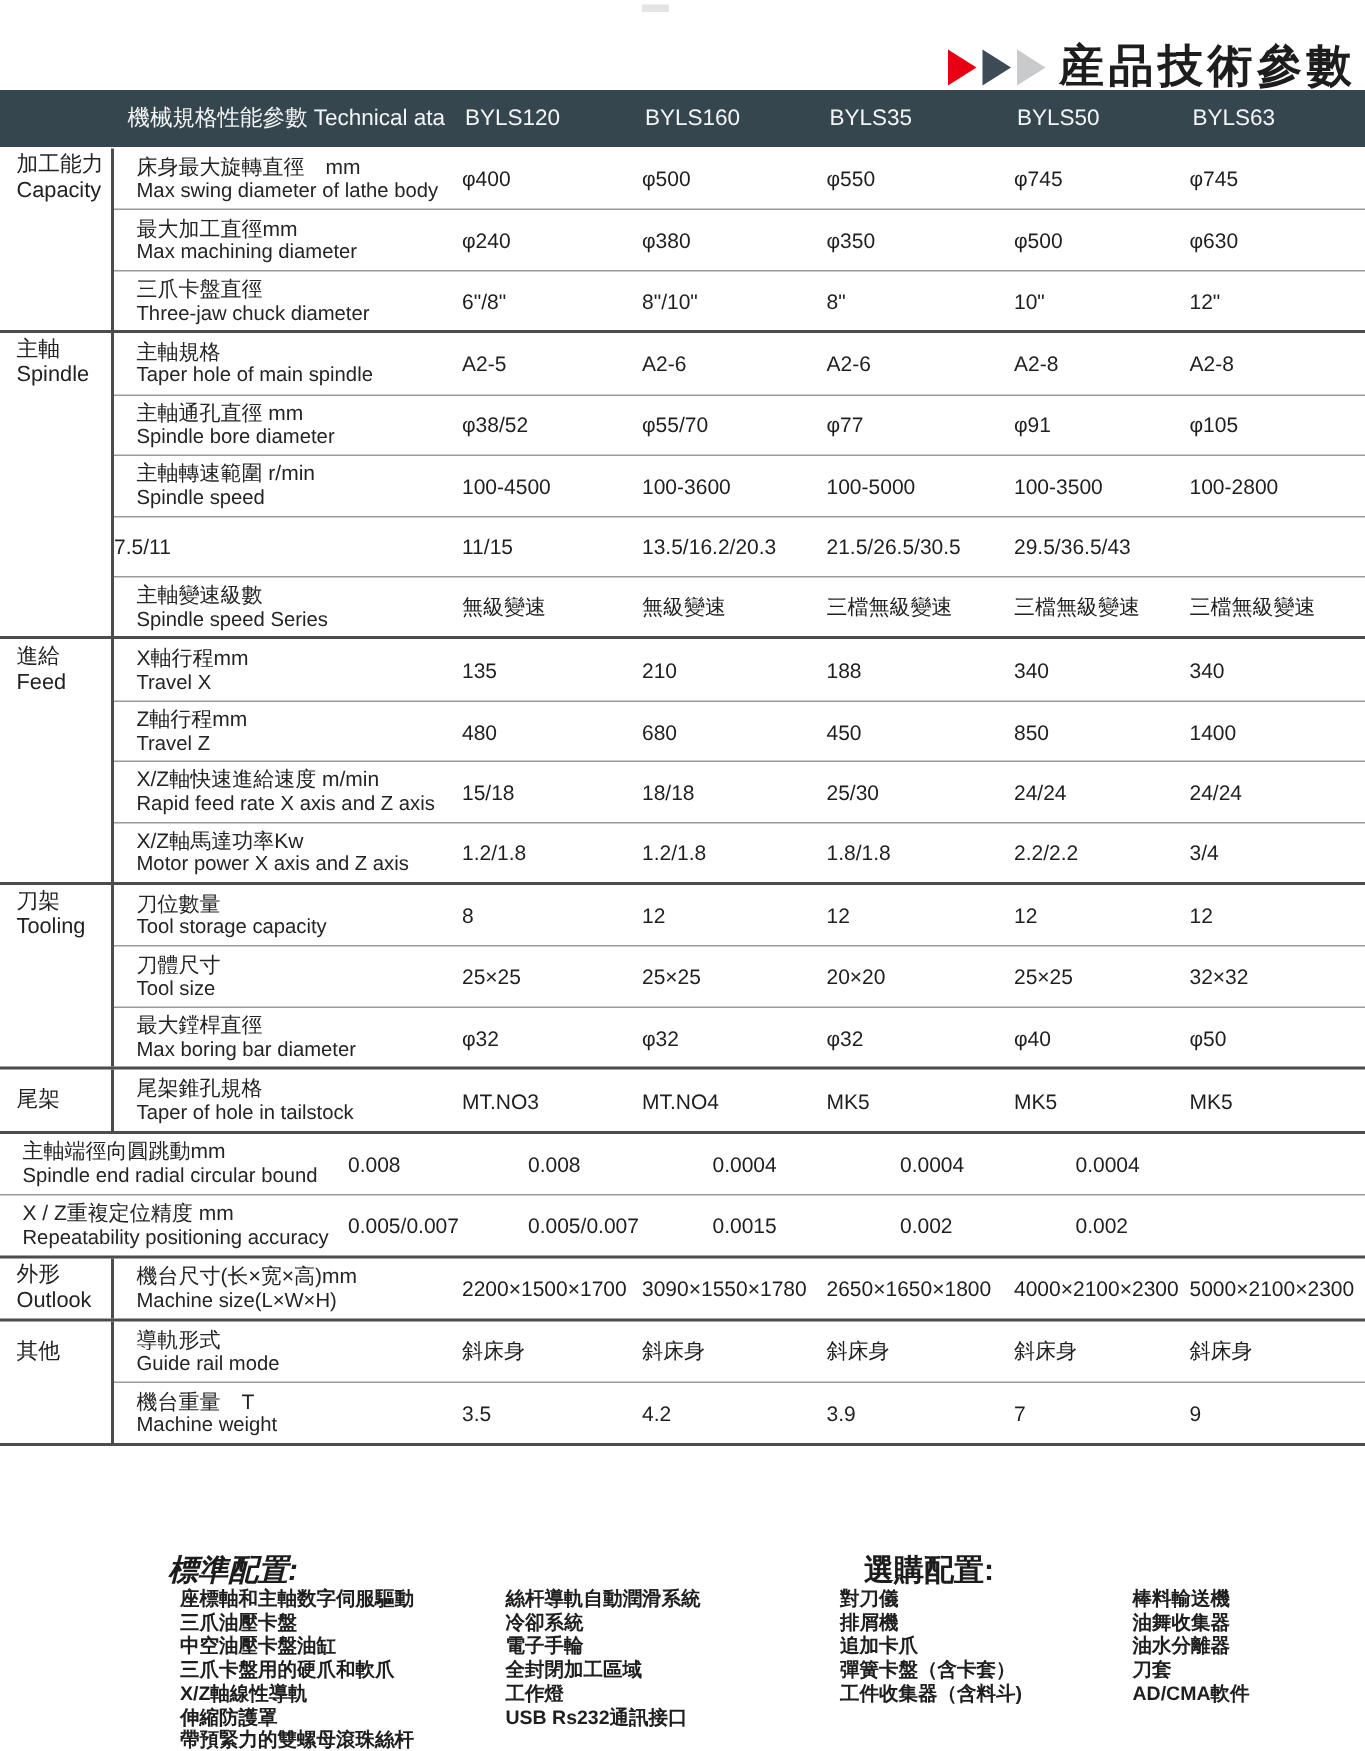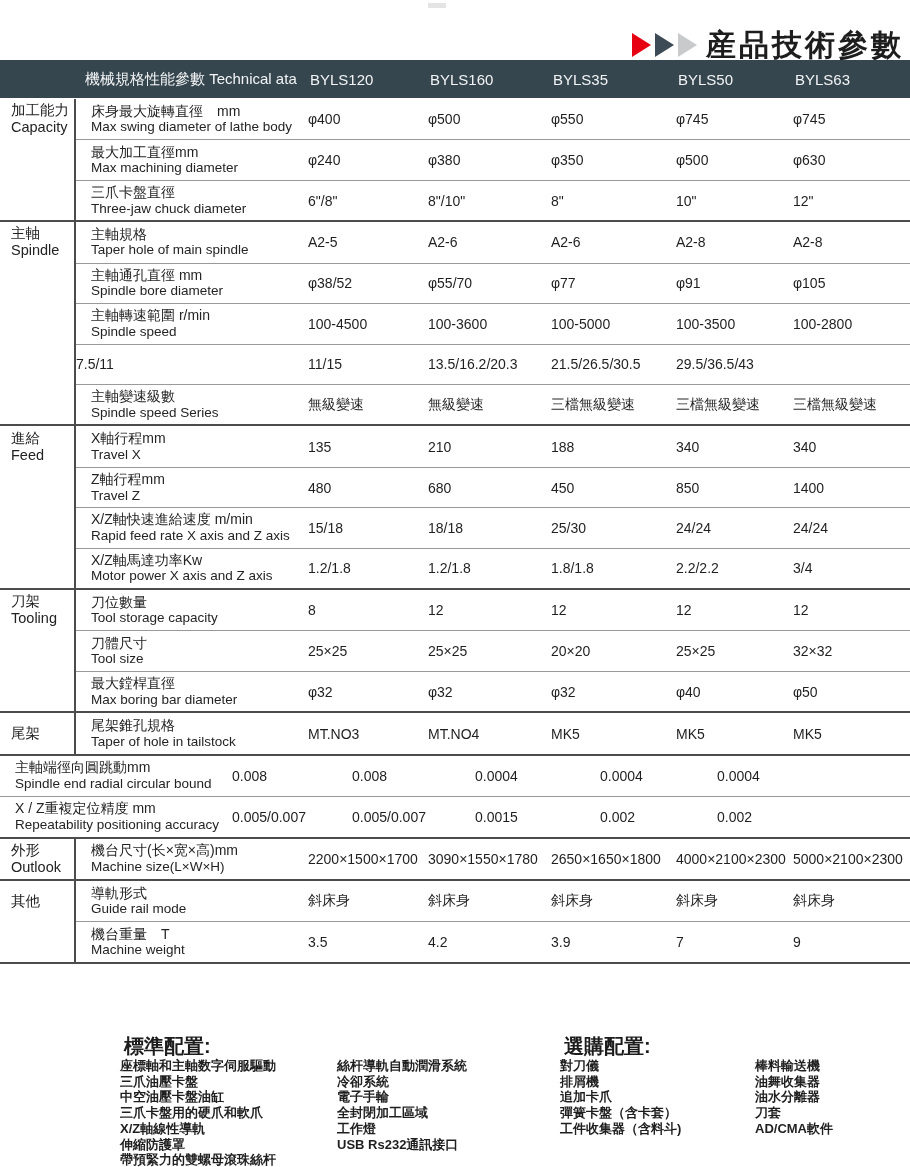--- a/index.html
+++ b/index.html
@@ -29,22 +29,22 @@
   .rows { flex:1; min-width:0; }
   .row { display:grid; grid-template-columns:232px 120px 123px 125px 117px 1fr; align-items:center; height:40.43px; box-sizing:border-box; }
   .row + .row { border-top:1px solid #9a9a9a; }
   .param { padding-left:15px; line-height:16.5px; }
   .param .zh { font-size:14px; color:#242424; }
   .param .en { font-size:13.5px; color:#242424; }
   .val { font-size:14px; color:#1f1f1f; white-space:nowrap; }
 
   
   .cfg-title { position:absolute; font-size:20px; font-weight:bold; color:#1c1c1c; white-space:nowrap; }
-  .cfg-title.std { left:124px; top:1033px; }
-  .cfg-title.opt { left:564px; top:1033px; }
+  .cfg-title.std { left:112px; top:1033px;font-style:italic; }
+  .cfg-title.opt { left:576px; top:1033px; }
   .cfg-list { position:absolute; top:1058px; font-size:13px; font-weight:bold; color:#1f1f1f; line-height:15.7px; white-space:nowrap; }
   .cfg-list.std1 { left:120px; }
   .cfg-list.std2 { left:337px; }
   .cfg-list.opt1 { left:560px; }
   .cfg-list.opt2 { left:755px; }
 </style>
 </head>
 <body>
 
 <div class="page">

